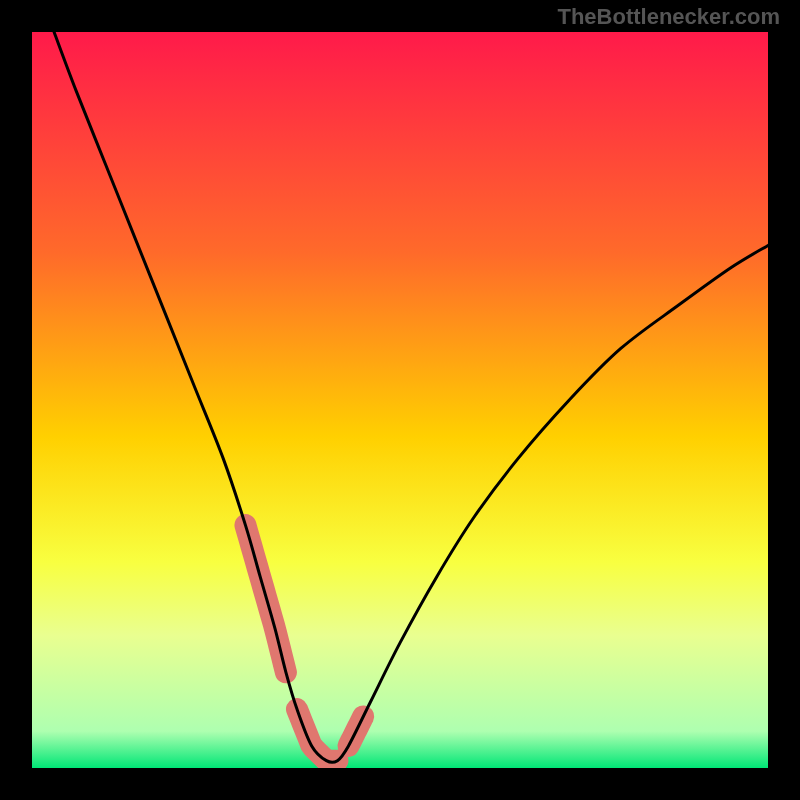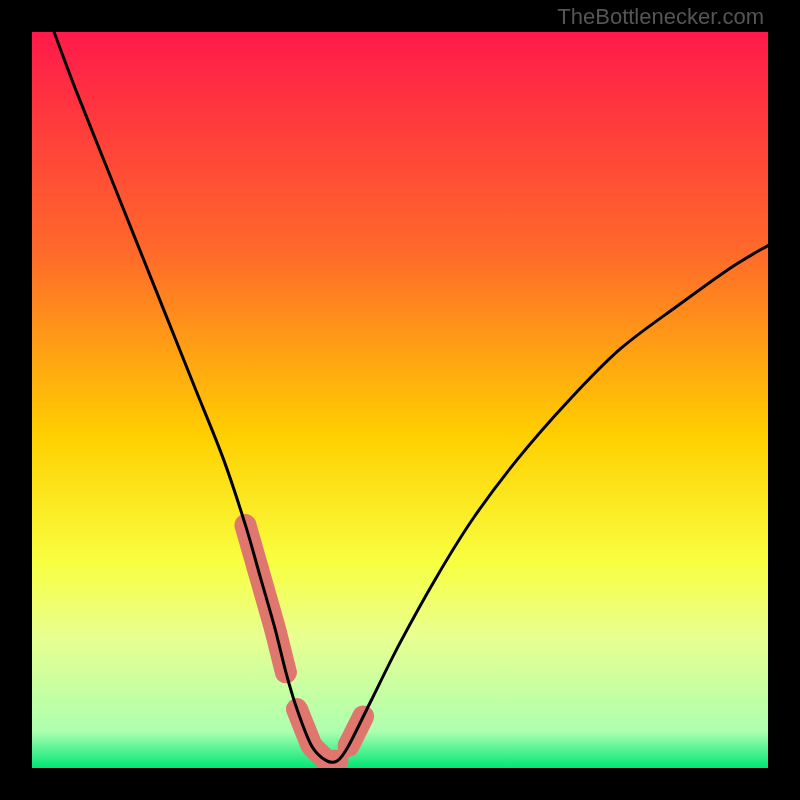--- a/index.html
+++ b/index.html
@@ -15,24 +15,24 @@
   .plot-area {
     position: absolute;
     left: 32px;
     top: 32px;
     width: 736px;
     height: 736px;
   }
   .watermark {
     position: absolute;
     top: 4px;
-    right: 36px;
+    right: 20px;
     color: #555;
     font-size: 22px;
-    font-weight: 400;
+    font-weight: 700;
     z-index: 10;
   }
   svg {
     display: block;
   }
 </style>
 </head>
 <body>
 
 <div class="watermark">TheBottlenecker.com</div>

